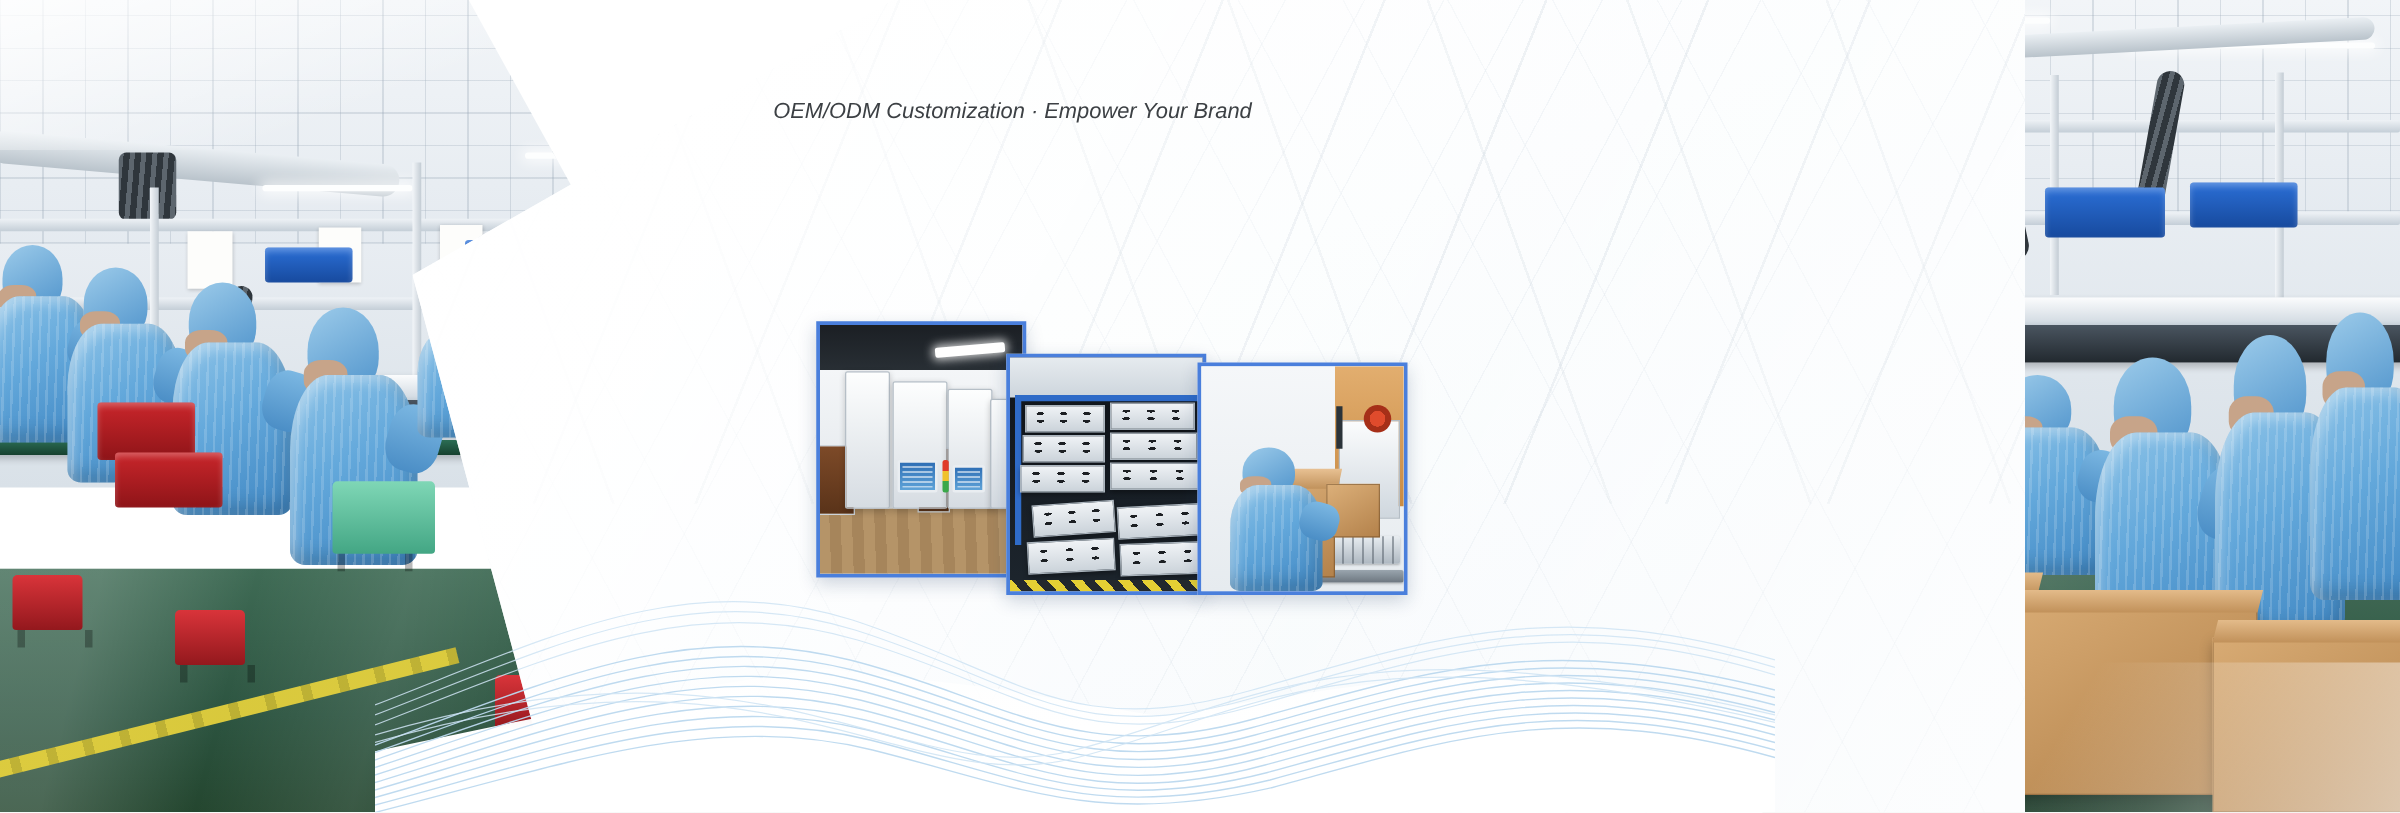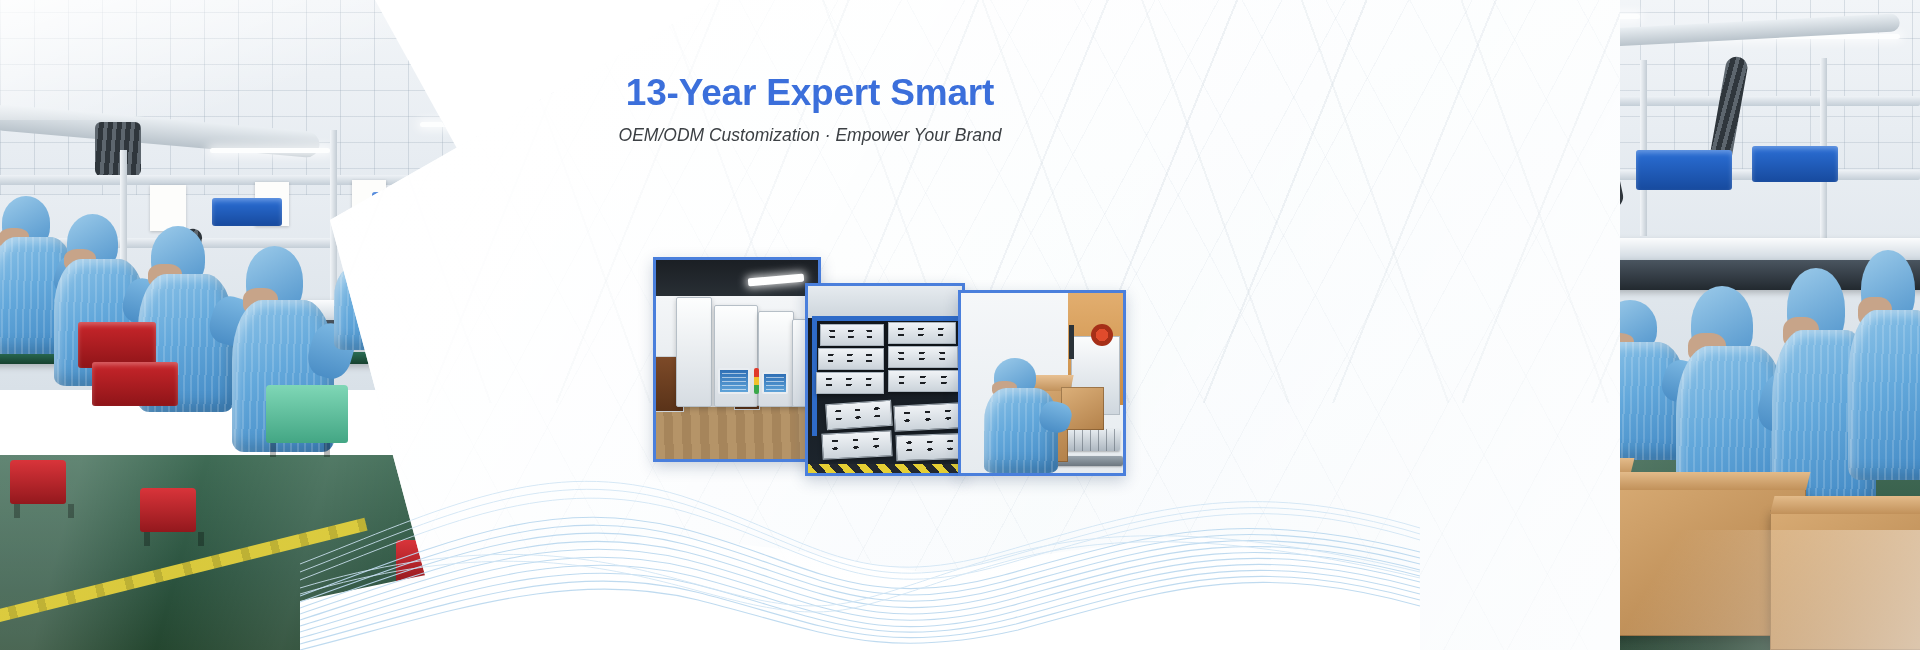--- a/index.html
+++ b/index.html
@@ -442,21 +442,20 @@
         <path d="M0 172 C140 118 248 62 384 104 C518 146 558 200 704 158 C850 116 948 82 1120 134"></path>
         <path d="M0 164 C140 110 246 54 382 96 C516 140 556 194 702 152 C848 110 946 76 1120 128"></path>
         <path d="M0 188 C320 92 420 236 560 200 C700 164 780 92 1120 172"></path>
         <path d="M0 194 C320 100 422 242 562 206 C702 170 782 98 1120 178"></path>
       </g>
     </svg>
   </div>
 
   <div class="text-block">
     <div class="headline" style="color:#3b6fdb;">
-      <span>13-Year Expert Smart</span>
     </div>
     <div class="subline">OEM/ODM Customization · Empower Your Brand</div>
   </div>
 
   <div class="thumbs">
 
     <div class="thumb t1">
       <div class="tm-ceiling"></div>
       <div class="tm-wall"></div>
       <div class="tm-floor"></div>

